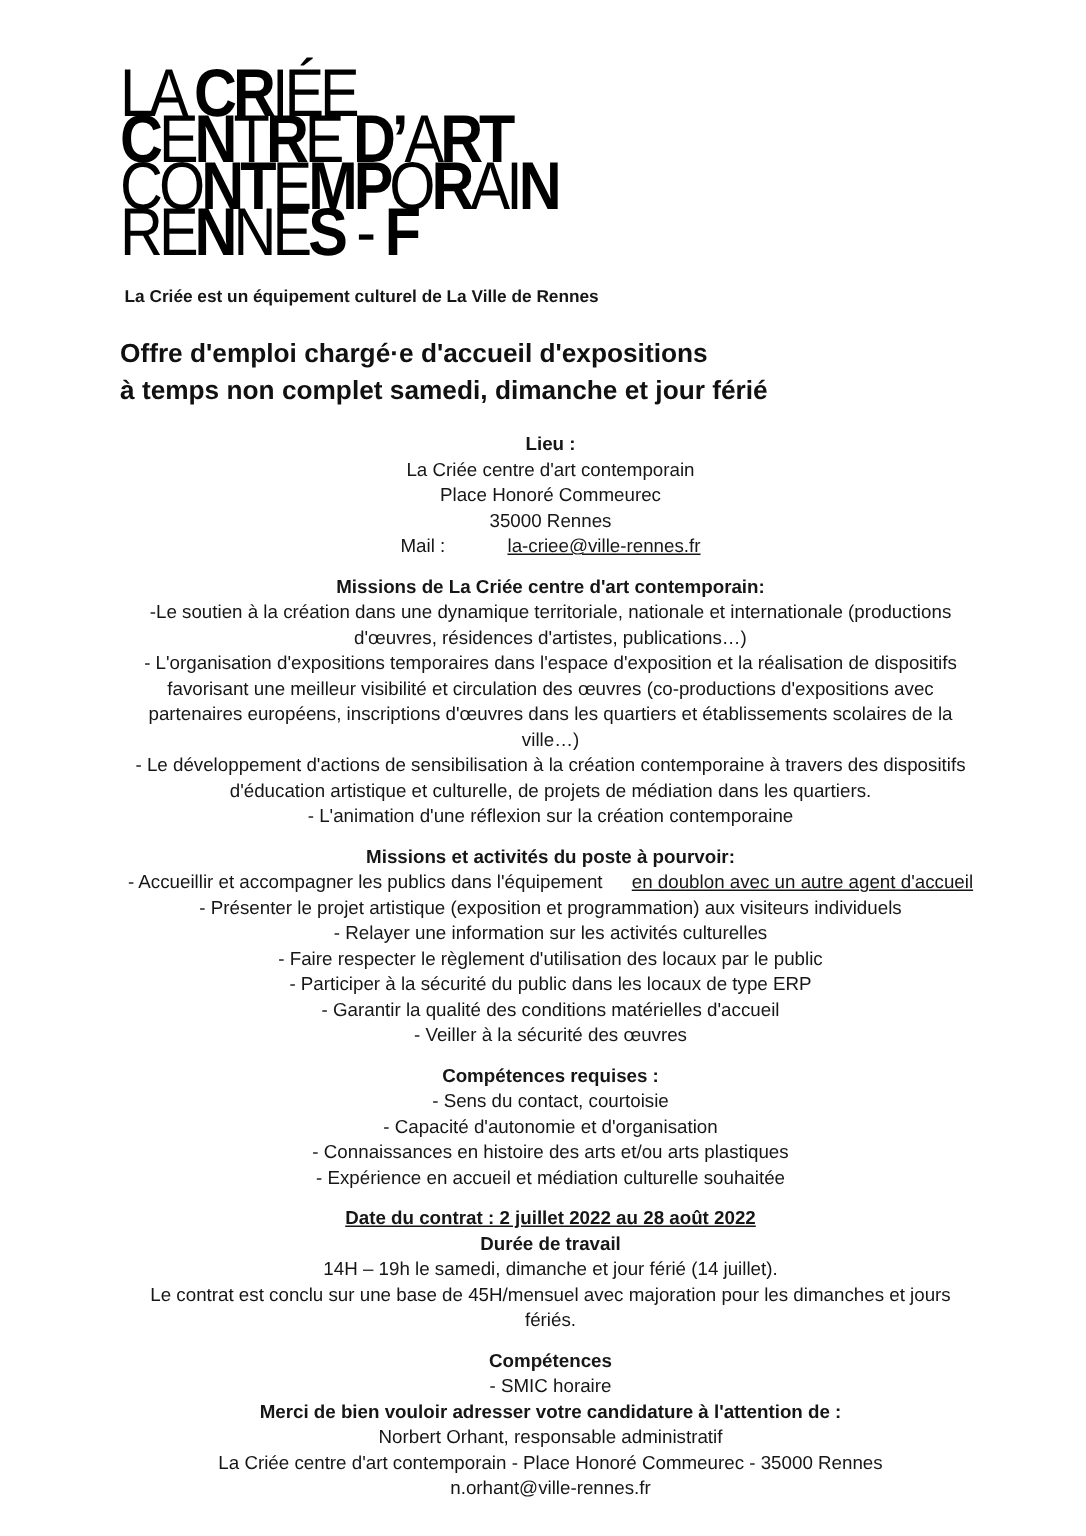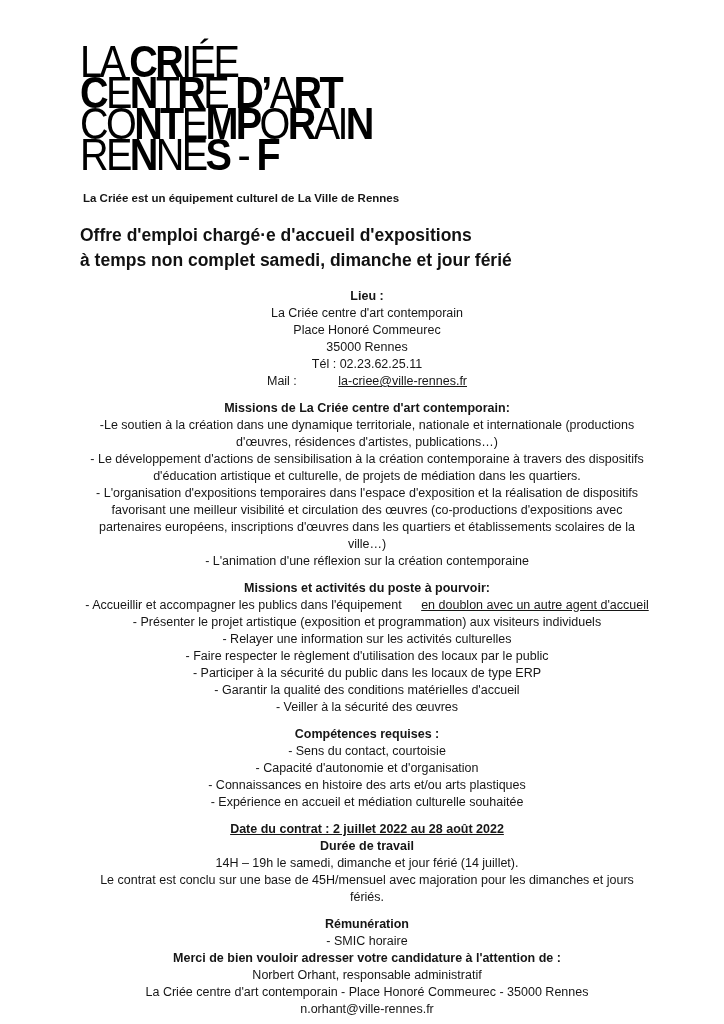--- a/index.html
+++ b/index.html
@@ -76,29 +76,28 @@
     <div>à temps non complet samedi, dimanche et jour férié</div>
   </div>
 
   <div class="body-text">
 
     <div class="section">
       <div class="heading">Lieu :</div>
       <div>La Criée centre d'art contemporain</div>
       <div>Place Honoré Commeurec</div>
       <div>35000 Rennes</div>
-      <div><span>Tél : </span><span>02.23.62.25.11</span></div>
       <div><span>Mail : </span><a class="mail-link">la-criee@ville-rennes.fr</a></div>
     </div>
 
     <div class="section">
       <div class="heading">Missions de La Criée centre d'art contemporain:</div>
       <div>-Le soutien à la création dans une dynamique territoriale, nationale et internationale (productions d'œuvres, résidences d'artistes, publications…)</div>
+      <div>- L'organisation d'expositions temporaires dans l'espace d'exposition et la réalisation de dispositifs favorisant une meilleur visibilité et circulation des œuvres  (co-productions d'expositions avec partenaires européens, inscriptions d'œuvres dans les quartiers et établissements scolaires de la ville…)</div>
       <div>- Le développement d'actions de sensibilisation à la création contemporaine à travers des dispositifs d'éducation artistique et culturelle, de projets de médiation dans les quartiers.</div>
-      <div>- L'organisation d'expositions temporaires dans l'espace d'exposition et la réalisation de dispositifs favorisant une meilleur visibilité et circulation des œuvres  (co-productions d'expositions avec partenaires européens, inscriptions d'œuvres dans les quartiers et établissements scolaires de la ville…)</div>
       <div>- L'animation d'une réflexion sur la création contemporaine</div>
     </div>
 
     <div class="section">
       <div class="heading">Missions et activités du poste à pourvoir:</div>
       <div><span>- Accueillir et accompagner les publics dans l'équipement </span><span class="ul">en doublon avec un autre agent d'accueil</span></div>
       <div>- Présenter le projet artistique (exposition et programmation) aux visiteurs individuels</div>
       <div>- Relayer une information sur les activités culturelles</div>
       <div>- Faire respecter le règlement d'utilisation des locaux par le public</div>
       <div>- Participer à la sécurité du public dans les locaux de type ERP</div>
@@ -115,21 +114,21 @@
     </div>
 
     <div class="section">
       <div class="date-heading">Date du contrat : 2 juillet 2022 au 28 août 2022</div>
       <div class="heading">Durée de travail</div>
       <div>14H – 19h le samedi, dimanche et jour férié (14 juillet).</div>
       <div>Le contrat est conclu sur une base de 45H/mensuel avec majoration pour les dimanches et jours fériés.</div>
     </div>
 
     <div class="section">
-      <div class="heading">Rémunération</div>
+      <div class="heading">Compétences</div>
       <div>- SMIC horaire</div>
       <div class="heading">Merci de bien vouloir adresser votre candidature à l'attention de :</div>
       <div>Norbert Orhant, responsable administratif</div>
       <div>La Criée centre d'art contemporain - Place Honoré Commeurec - 35000 Rennes</div>
       <div>n.orhant@ville-rennes.fr</div>
     </div>
 
   </div>
 </div>
 

